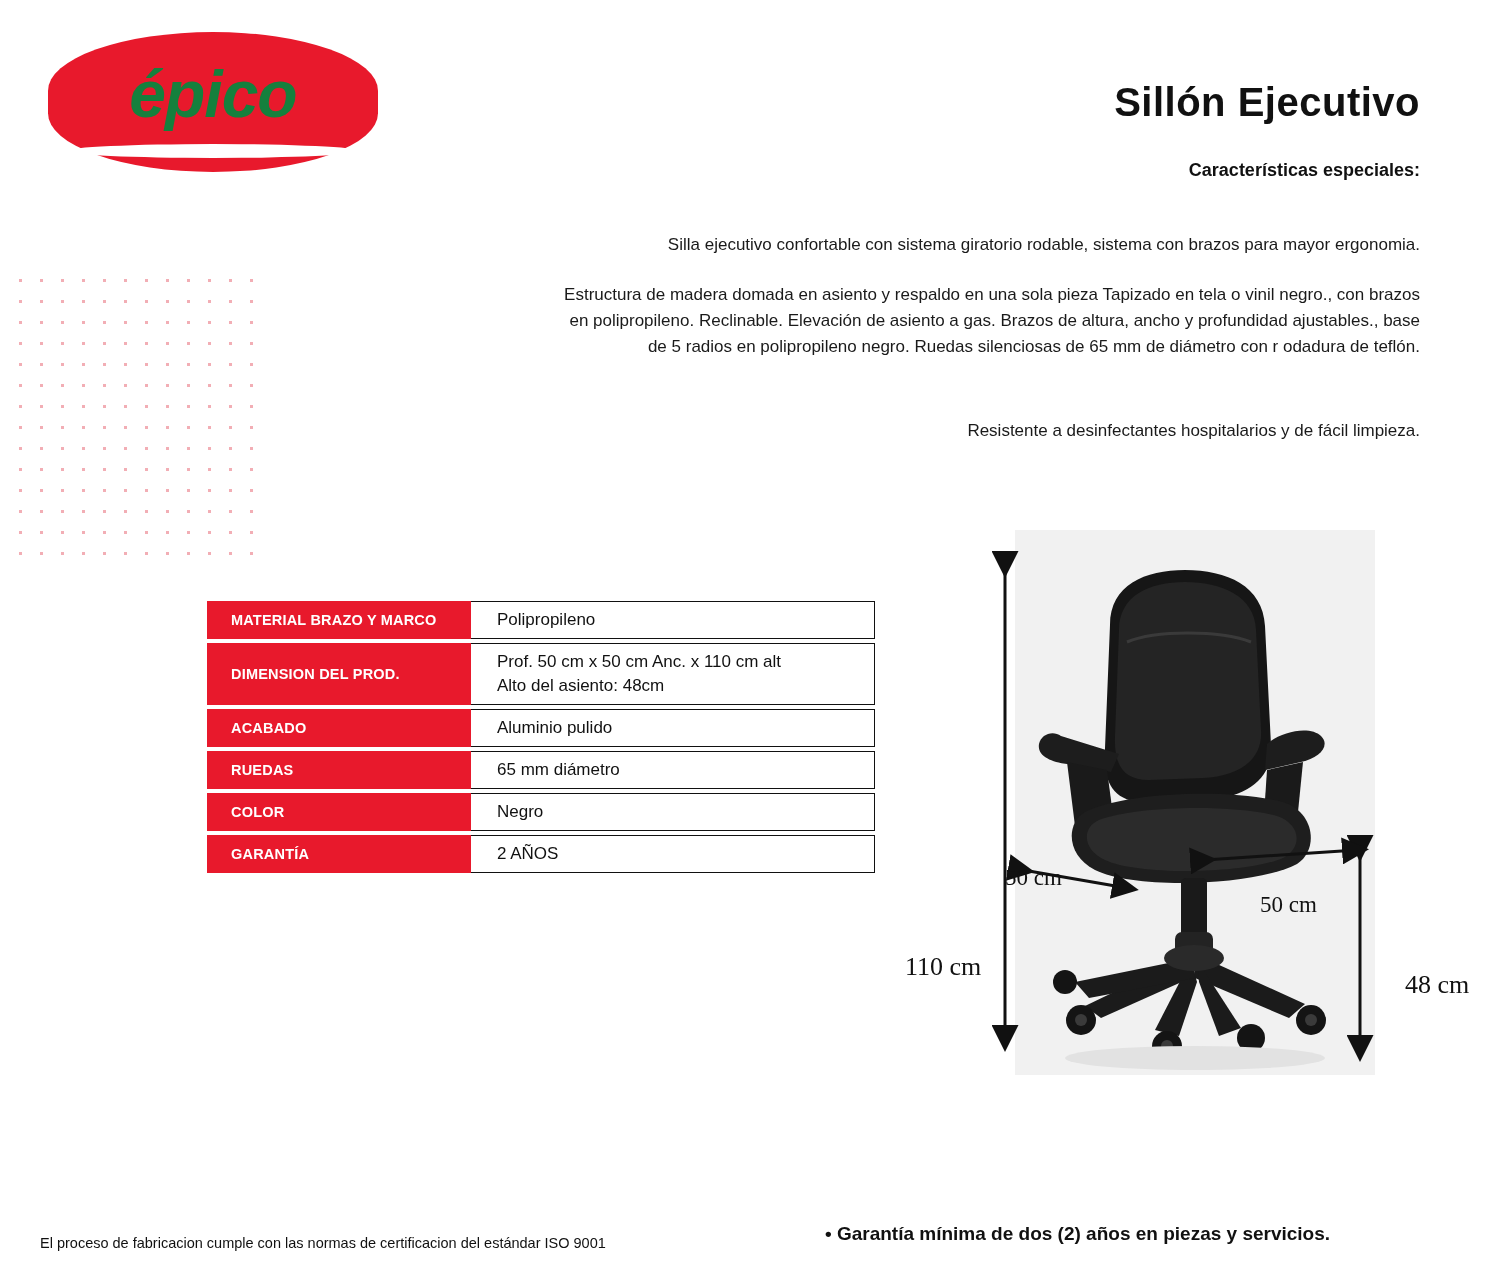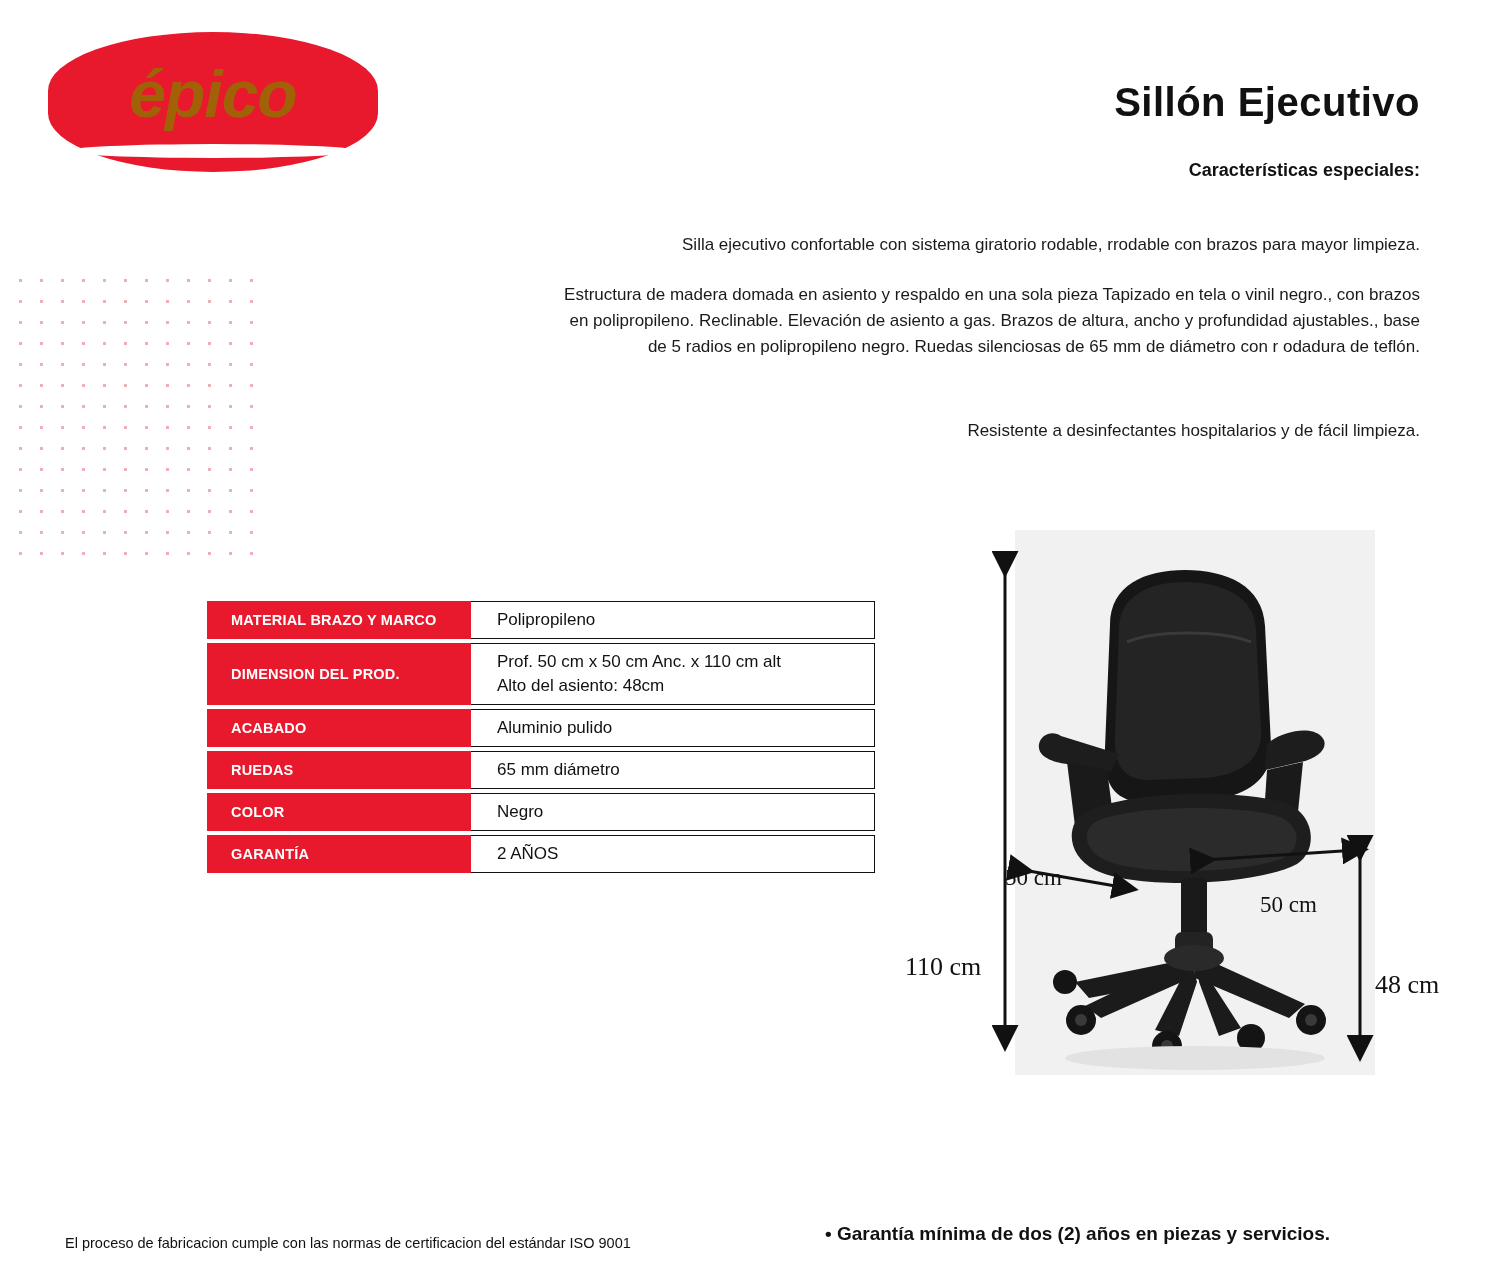--- a/index.html
+++ b/index.html
@@ -40,21 +40,21 @@
     height: 14px;
     background: #ffffff;
     border-radius: 50%;
   }
   .logo-text {
     position: absolute;
     inset: 0;
     display: flex;
     align-items: center;
     justify-content: center;
-    color: #a16207;
+    color: #15803d;
     font-size: 66px;
     font-weight: bold;
     font-style: italic;
     letter-spacing: -1px;
     padding-bottom: 16px;
     box-sizing: border-box;
   }
 
   
   .dot-pattern {
@@ -153,36 +153,35 @@
   .chair { position: absolute; inset: 0; }
 
   .dim-label {
     position: absolute;
     font-size: 26px;
     color: #111111;
     font-family: "Liberation Serif", serif;
     white-space: nowrap;
   }
   #dim-110 { left: 0px; top: 432px; }
-  #dim-48  { left: 470px; top: 450px; }
+  #dim-48  { left: 470px; top: 450px; padding-left: 30px; }
   #dim-50a { left: 100px; top: 345px; font-size: 23px; }
   #dim-50b { left: 355px; top: 372px; font-size: 23px; }
 
   .arrow-svg { position: absolute; left: 0; top: 0; width: 560px; height: 570px; pointer-events: none; }
 
   
   .footer-left {
     position: absolute;
     left: 40px;
     bottom: 22px;
     font-size: 14.5px;
     line-height: 20px;
     color: #111111;
     width: 640px;
-    margin-left: 25px;
   }
   .footer-right {
     position: absolute;
     left: 825px;
     bottom: 30px;
     font-size: 19px;
     font-weight: bold;
     color: #111111;
   }
 </style>
@@ -191,21 +190,21 @@
 
 <div class="logo-wrap">
   <div class="logo-blob"></div>
   <div class="logo-text">épico</div>
 </div>
 
 <div class="dot-pattern"></div>
 
 <div class="product-title">Sillón Ejecutivo</div>
 <div class="feat-heading">Características especiales:</div>
-<div class="para" id="para1">Silla ejecutivo confortable con sistema giratorio rodable, rrodable con brazos para mayor limpieza.</div>
+<div class="para" id="para1">Silla ejecutivo confortable con sistema giratorio rodable, sistema con brazos para mayor ergonomia.</div>
 <div class="para" id="para2">Estructura de madera domada en asiento y respaldo en una sola pieza Tapizado en tela o vinil negro., con brazos en polipropileno. Reclinable. Elevación de asiento a gas. Brazos de altura, ancho y profundidad ajustables., base de 5 radios en polipropileno negro. Ruedas silenciosas de 65 mm de diámetro con r odadura de teflón.</div>
 <div class="para" id="para3">Resistente a desinfectantes hospitalarios y de fácil limpieza.</div>
 
 <table class="spec-table">
   <tbody>
     <tr>
       <td class="k">MATERIAL BRAZO Y MARCO</td>
       <td class="v">Polipropileno</td>
     </tr>
     <tr>

